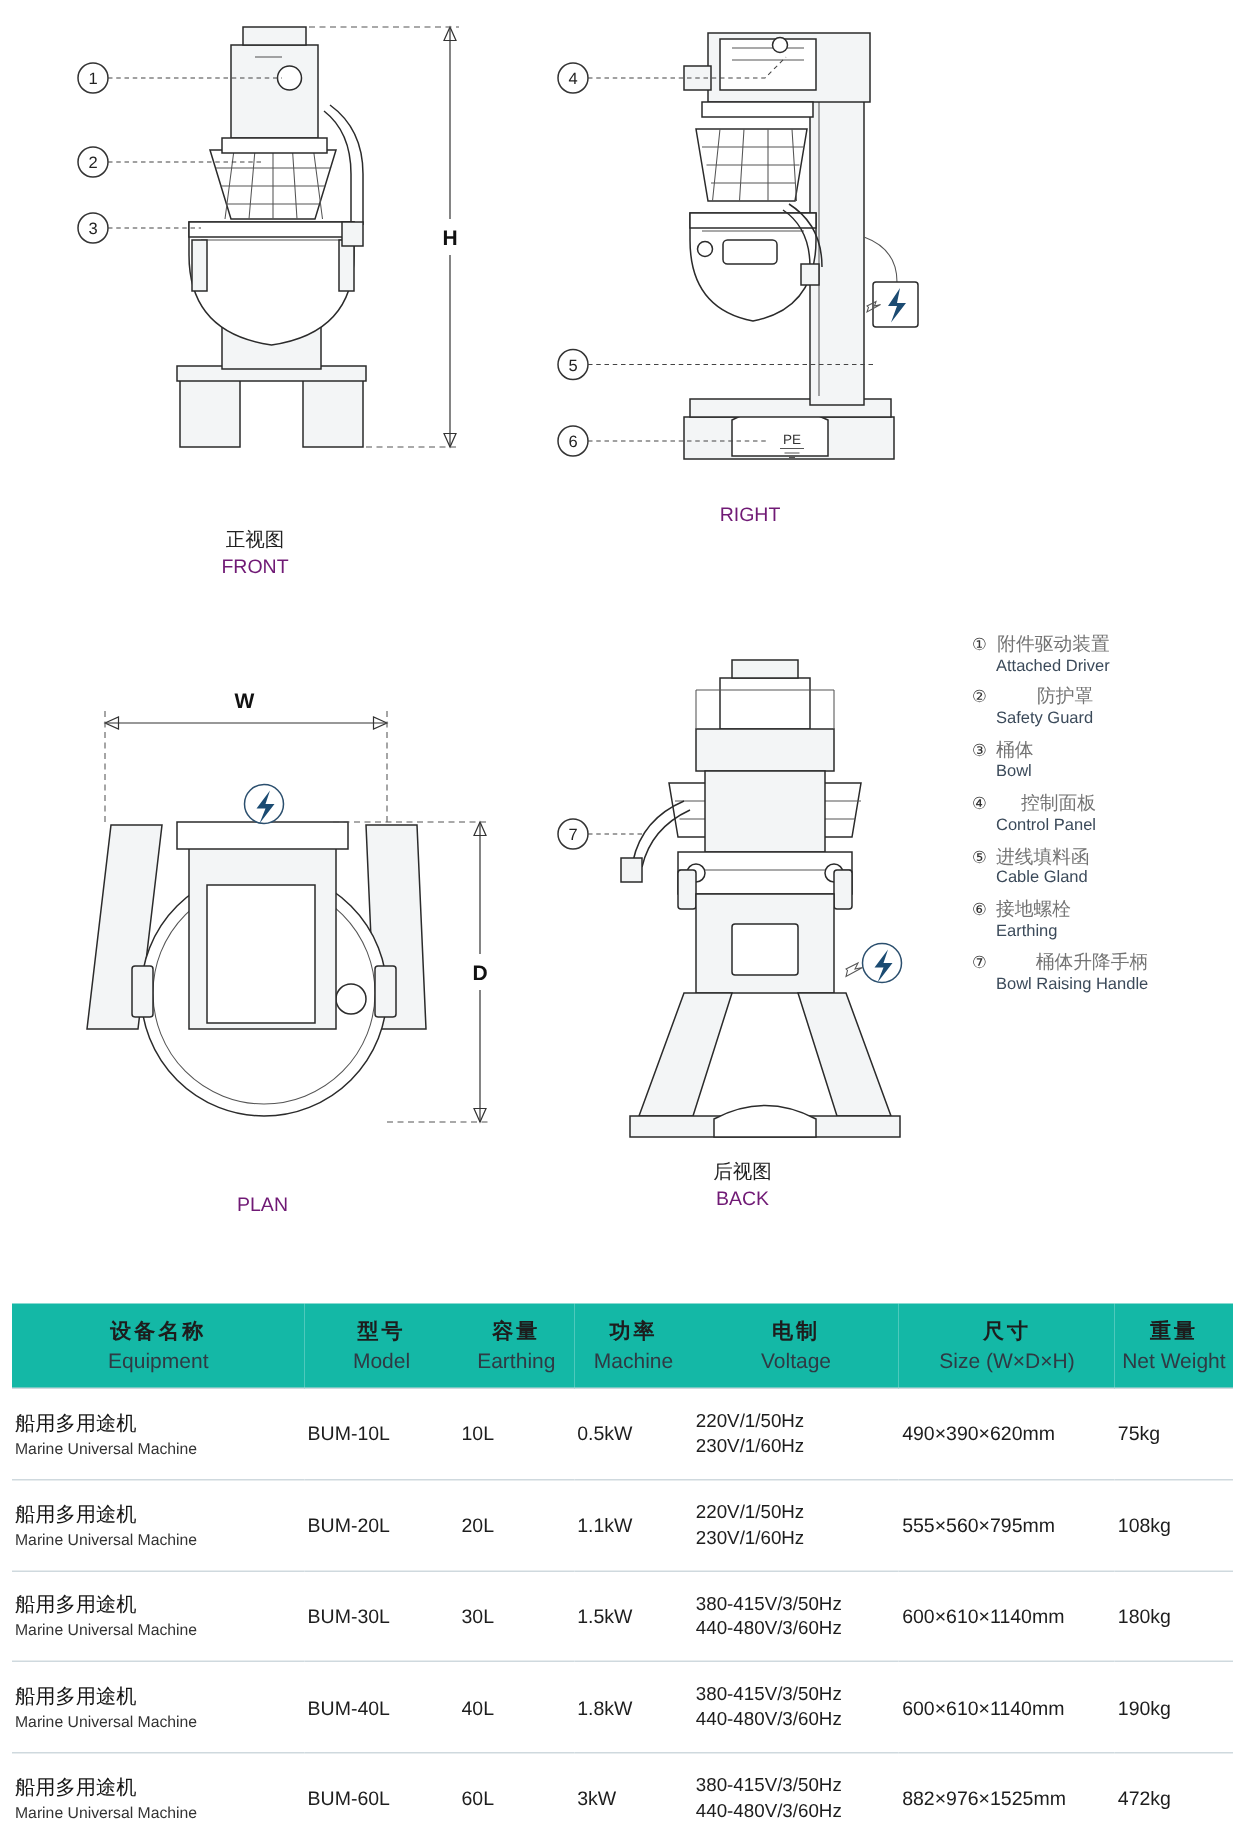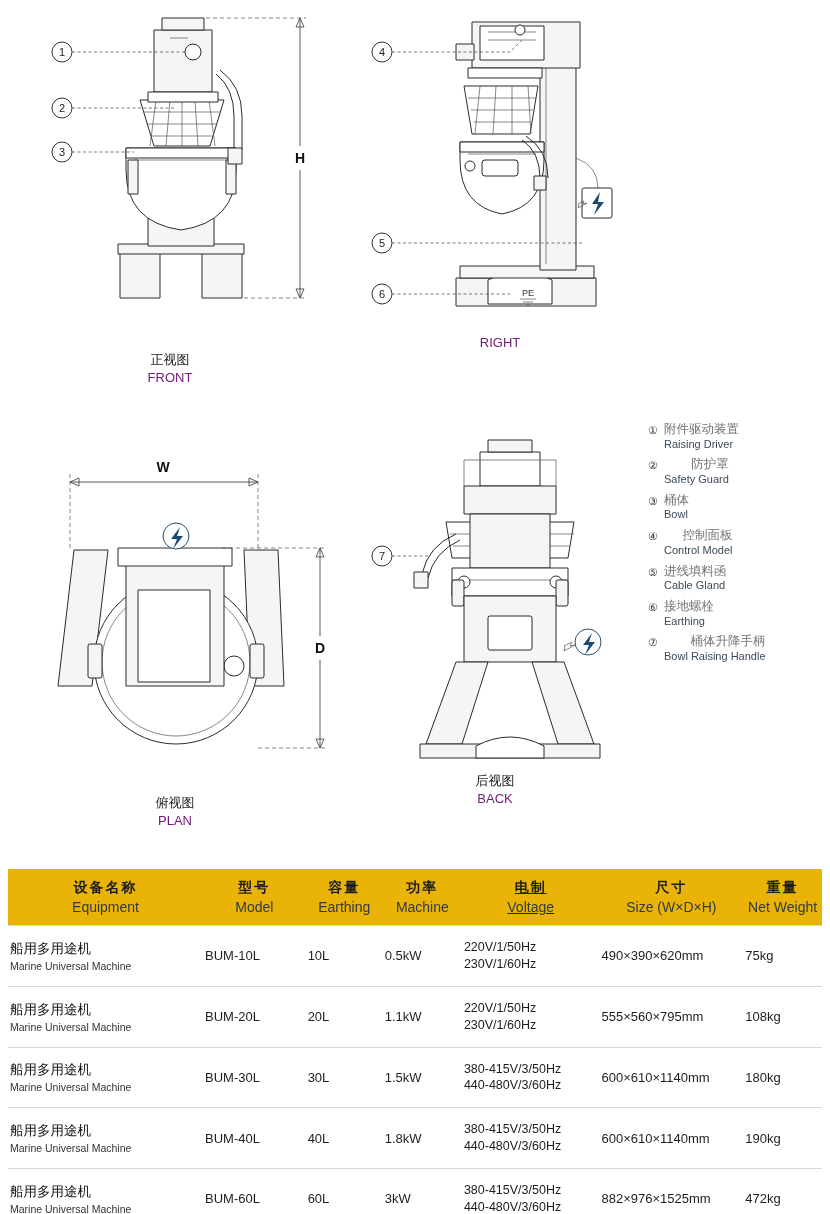--- a/index.html
+++ b/index.html
@@ -70,21 +70,21 @@
   .legend-en { font-size: 11px; color: #3b4a5a; }
 
   
   #spec-table {
     position: absolute;
     left: 8px; top: 869px;
     width: 814px;
     border-collapse: collapse;
   }
   #spec-table thead th {
-    background: #eab308;
+    background: #14b8a6;
     padding: 10px 2px 10px;
     font-weight: normal;
     border: none;
   }
   #spec-table thead .th-cn {
     display: block;
     font-size: 14px;
     font-weight: bold;
     color: #1d1d1d;
     letter-spacing: 2px;
@@ -104,21 +104,21 @@
   }
   #spec-table tbody tr:first-child td { border-top: 1px solid #cfd9de; }
   .eq-cn { display: block; font-size: 13.5px; color: #151515; margin-bottom: 2px; }
   .eq-en { display: block; font-size: 10.5px; color: #333; }
   .two-line span { display: block; line-height: 1.35; font-size: 12.5px; }
 
   .col-eq { width: 200px; }
   .col-model { width: 105px; }
   .col-cap { width: 78px; }
   .col-rate { width: 80px; }
-  .col-volt { width: 140px; text-decoration: underline; }
+  .col-volt { width: 140px; }
   .col-size { width: 145px; }
   .col-weight { width: 80px; }
 </style>
 </head>
 <body>
 
 <div id="page">
 
   <div class="view-block" style="left:30px; top:8px; width:300px;">
     <svg width="300" height="320" viewBox="0 0 300 320">
@@ -281,21 +281,20 @@
         <path class="ln-dim" d="M290 118 V318"></path>
         <path class="ln-dim" d="M290 118 l-4 9 h8 z"></path>
         <path class="ln-dim" d="M290 318 l-4 -9 h8 z"></path>
         <path class="ln-dash" d="M192 118 H296"></path>
         <path class="ln-dash" d="M228 318 H296"></path>
         <rect x="278" y="206" width="24" height="24" fill="#ffffff"></rect>
         <text class="dim-label" x="290" y="223">D</text>
       </g>
     </svg>
     <div class="view-caption" style="margin-top:4px; width:290px;">
-      <div class="cn">俯视图</div>
       <div class="en">PLAN</div>
     </div>
   </div>
 
   <div class="view-block" style="left:360px; top:430px; width:300px;">
     <svg width="300" height="340" viewBox="0 0 300 340">
 
       <path class="ln" d="M120 22 h60 v34 h-60 z"></path>
       <path class="fill-lt" d="M128 10 h44 v12 h-44 z"></path>
       <path class="fill-lt" d="M104 56 h92 v28 h-92 z"></path>
@@ -343,42 +342,42 @@
       <div class="cn">后视图</div>
       <div class="en">BACK</div>
     </div>
   </div>
 
   <div id="legend">
     <div class="legend-row">
       <div class="legend-num">①</div>
       <div class="legend-txt">
         <div class="legend-cn">附件驱动装置</div>
-        <div class="legend-en">Raising Driver</div>
+        <div class="legend-en">Attached Driver</div>
       </div>
     </div>
     <div class="legend-row">
       <div class="legend-num">②</div>
       <div class="legend-txt">
         <div class="legend-cn">防护罩</div>
         <div class="legend-en">Safety Guard</div>
       </div>
     </div>
     <div class="legend-row">
       <div class="legend-num">③</div>
       <div class="legend-txt">
         <div class="legend-cn">桶体</div>
         <div class="legend-en">Bowl</div>
       </div>
     </div>
     <div class="legend-row">
       <div class="legend-num">④</div>
       <div class="legend-txt">
         <div class="legend-cn">控制面板</div>
-        <div class="legend-en">Control Model</div>
+        <div class="legend-en">Control Panel</div>
       </div>
     </div>
     <div class="legend-row">
       <div class="legend-num">⑤</div>
       <div class="legend-txt">
         <div class="legend-cn">进线填料函</div>
         <div class="legend-en">Cable Gland</div>
       </div>
     </div>
     <div class="legend-row">

